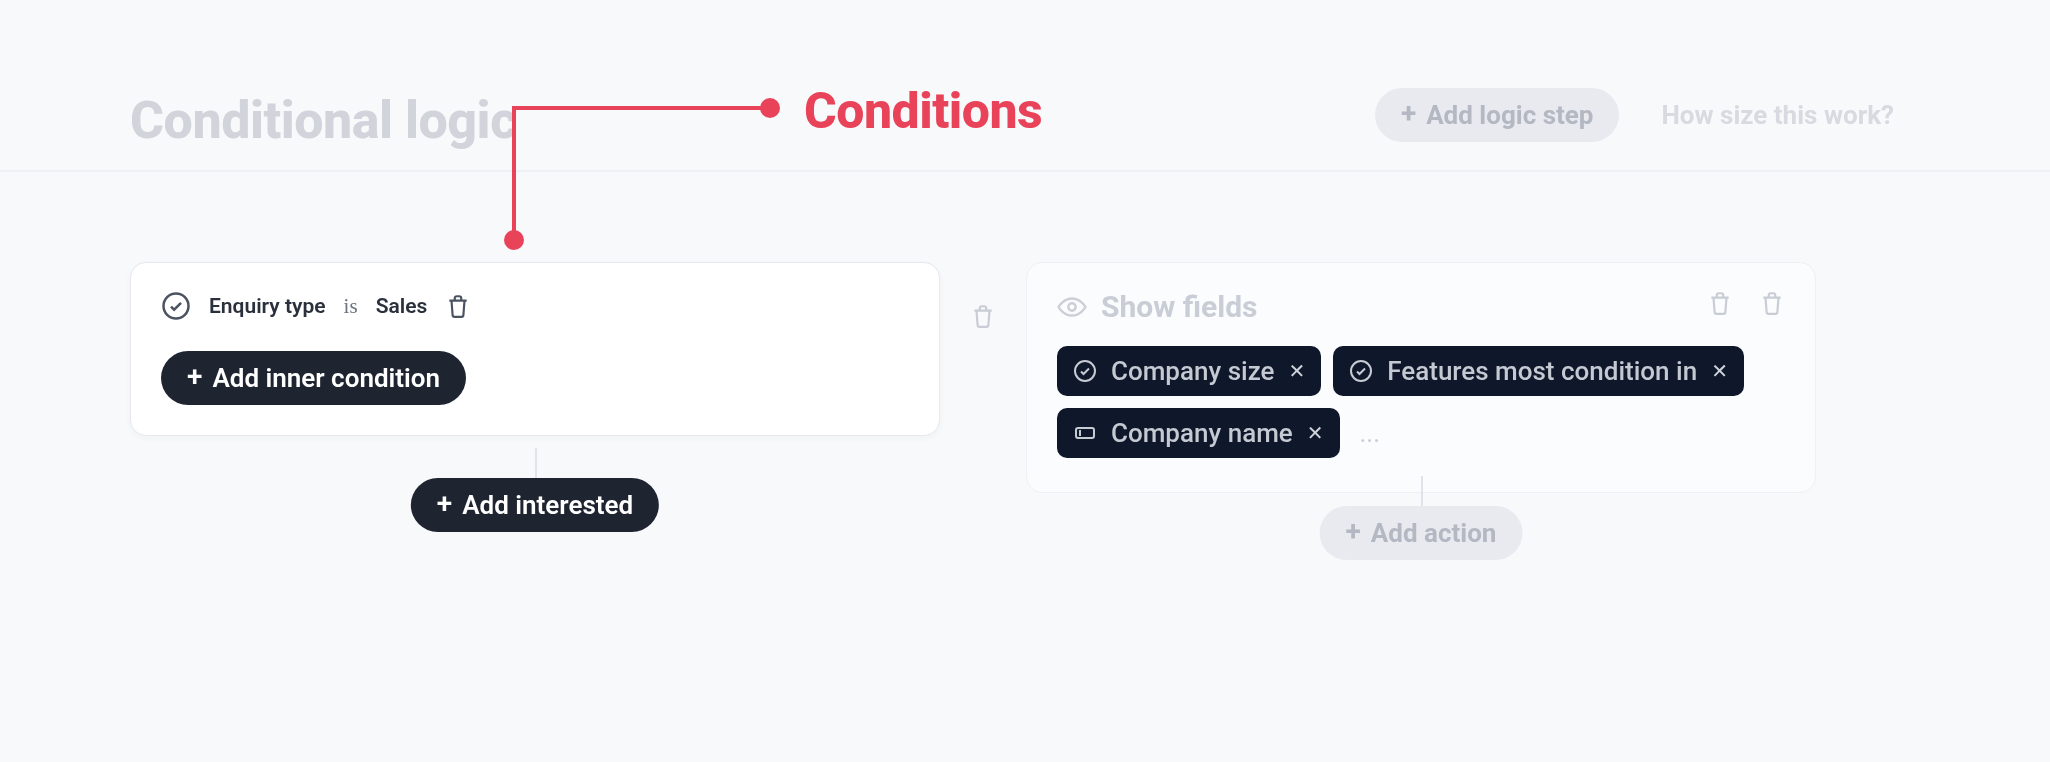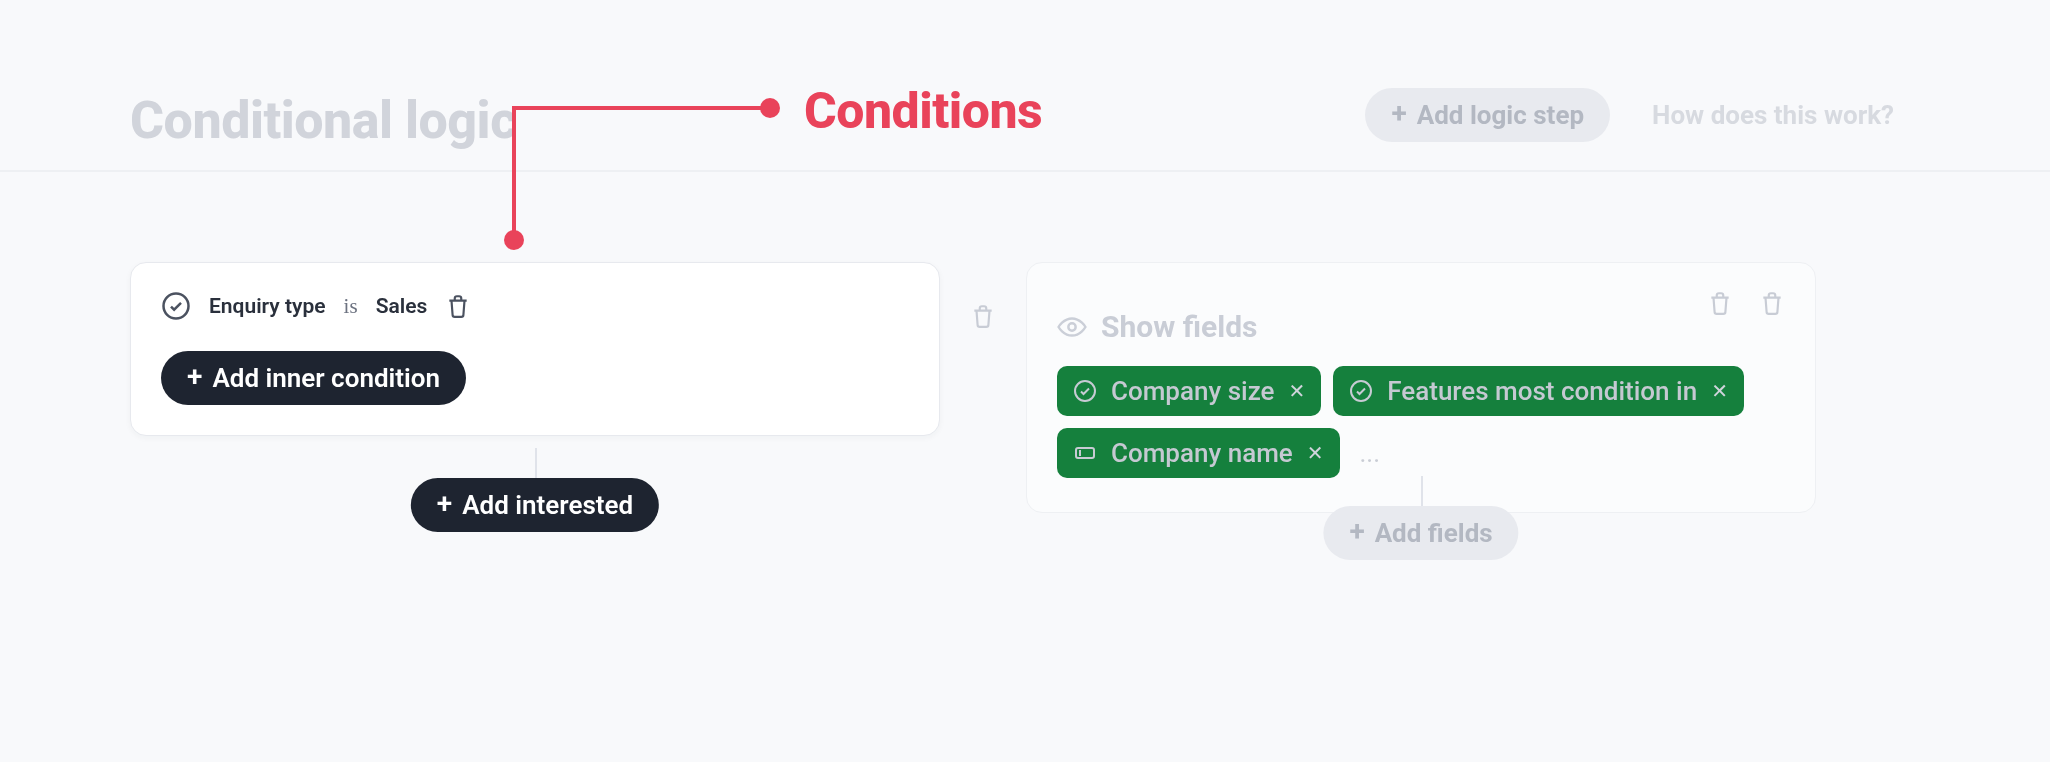--- a/index.html
+++ b/index.html
@@ -90,47 +90,47 @@
   }
   .card-right {
     background:#FBFCFD;
     border:1px solid #EEF0F3;
     border-radius:16px;
     padding:26px 30px 34px 30px;
     position:relative;
   }
   .right-title {
     display:flex; align-items:center; gap:14px;
-    font-size:30px; font-weight:700; color:#C9CDD6;margin-top:20px;
+    font-size:30px; font-weight:700; color:#C9CDD6;
   }
   .icon-eye { width:30px; height:22px; color:#CBCFD8; }
   .tag-row { display:flex; flex-wrap:wrap; gap:12px; margin-top:22px; }
   .tag {
     display:inline-flex; align-items:center; gap:14px;
     padding:10px 16px; border-radius:10px;
-    background:#15803d; color:#C5C9D2;
+    background:#0f172a; color:#C5C9D2;
     font-size:26px; font-weight:500;
   }
   .tag .x { font-size:20px; color:#D0D4DC; }
   .ellips { color:#C9CDD5; font-size:26px; padding:10px 8px; }
   .right-top-icons { position:absolute; right:30px; top:26px; display:flex; gap:26px; }
   .add-action-wrap { position:absolute; left:50%; transform:translateX(-50%); }
 </style>
 </head>
 <body>
 
 <div class="header">
   <div class="page-title">Conditional logic</div>
   <div class="hdr-btns">
     <div class="pill-btn pill-gray">
       <span class="plus">+</span>
       <span>Add logic step</span>
     </div>
     <div class="pill-btn pill-ghost">
-      <span>How does this work?</span>
+      <span>How size this work?</span>
     </div>
   </div>
 </div>
 
 <div class="anno-h"></div>
 <div class="anno-v"></div>
 <div class="anno-dot-top"></div>
 <div class="anno-dot-right"></div>
 <div class="anno-label">Conditions</div>
 
@@ -211,16 +211,16 @@
         <span>Company name</span>
         <span class="x">✕</span>
       </div>
       <span class="ellips">...</span>
     </div>
   </div>
   <div class="stem" style="top:214px; height:30px;"></div>
   <div class="add-action-wrap" style="top:244px;">
     <div class="pill-btn pill-gray">
       <span class="plus">+</span>
-      <span>Add fields</span>
+      <span>Add action</span>
     </div>
   </div>
 </div>
 
 </body></html>

